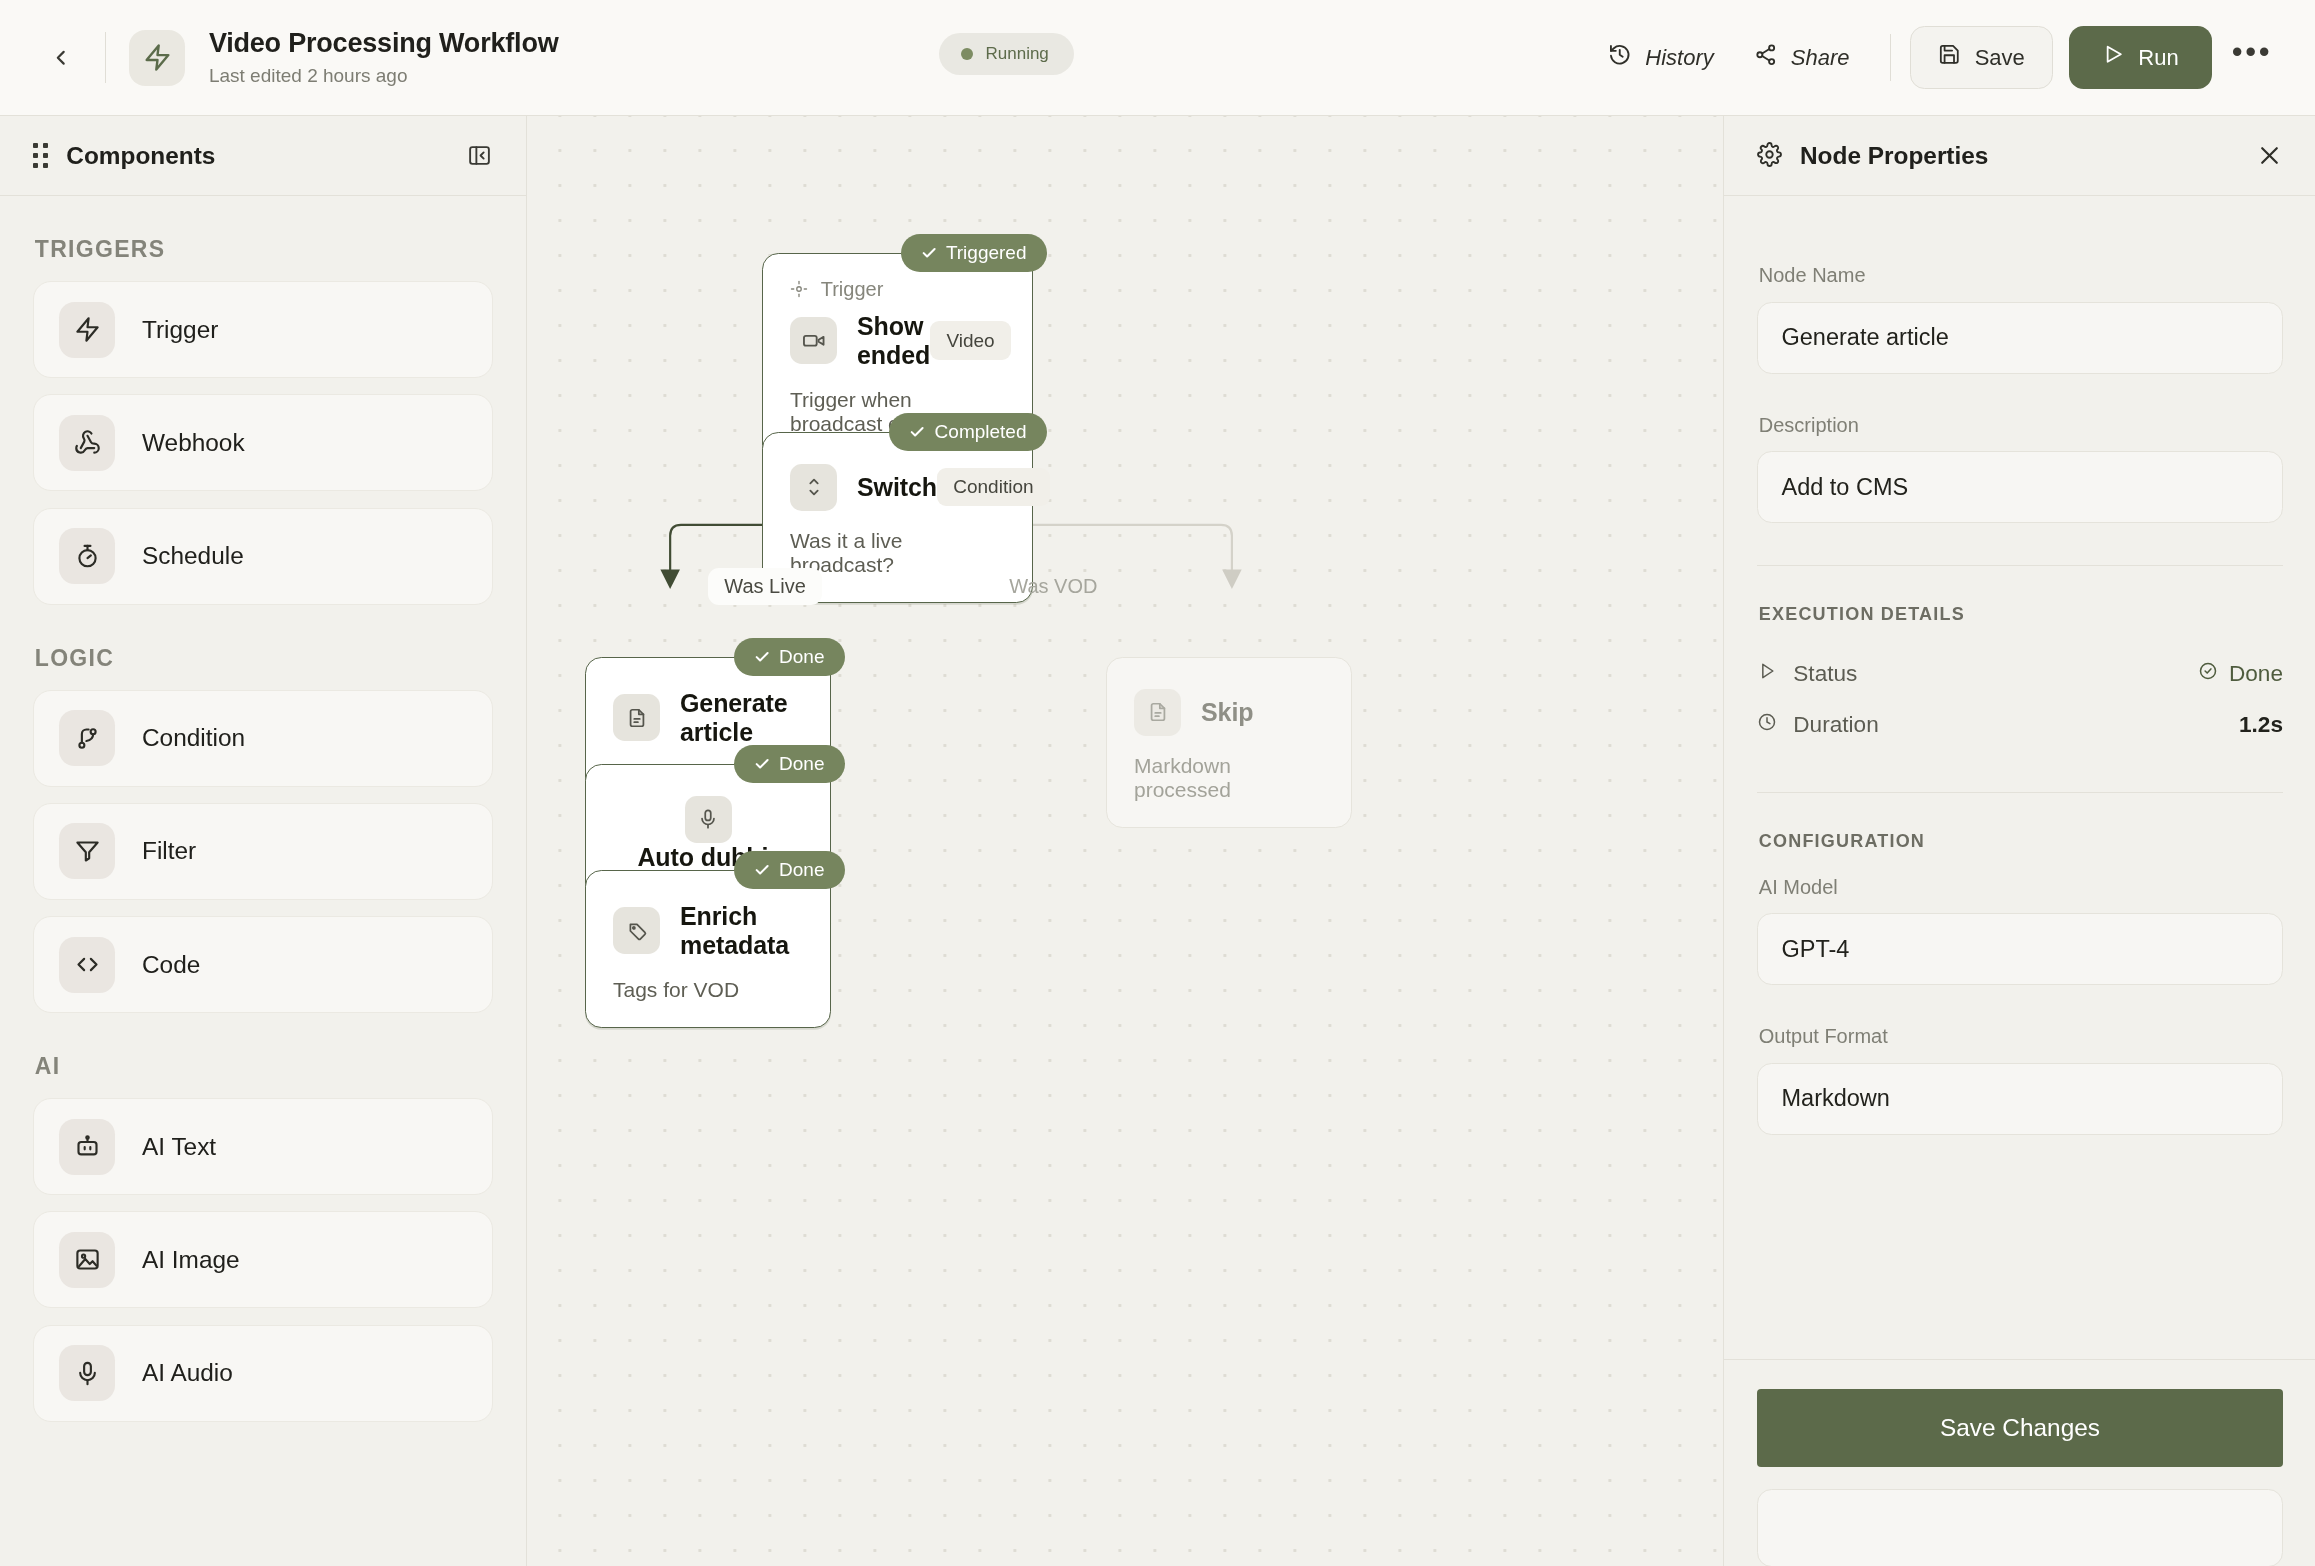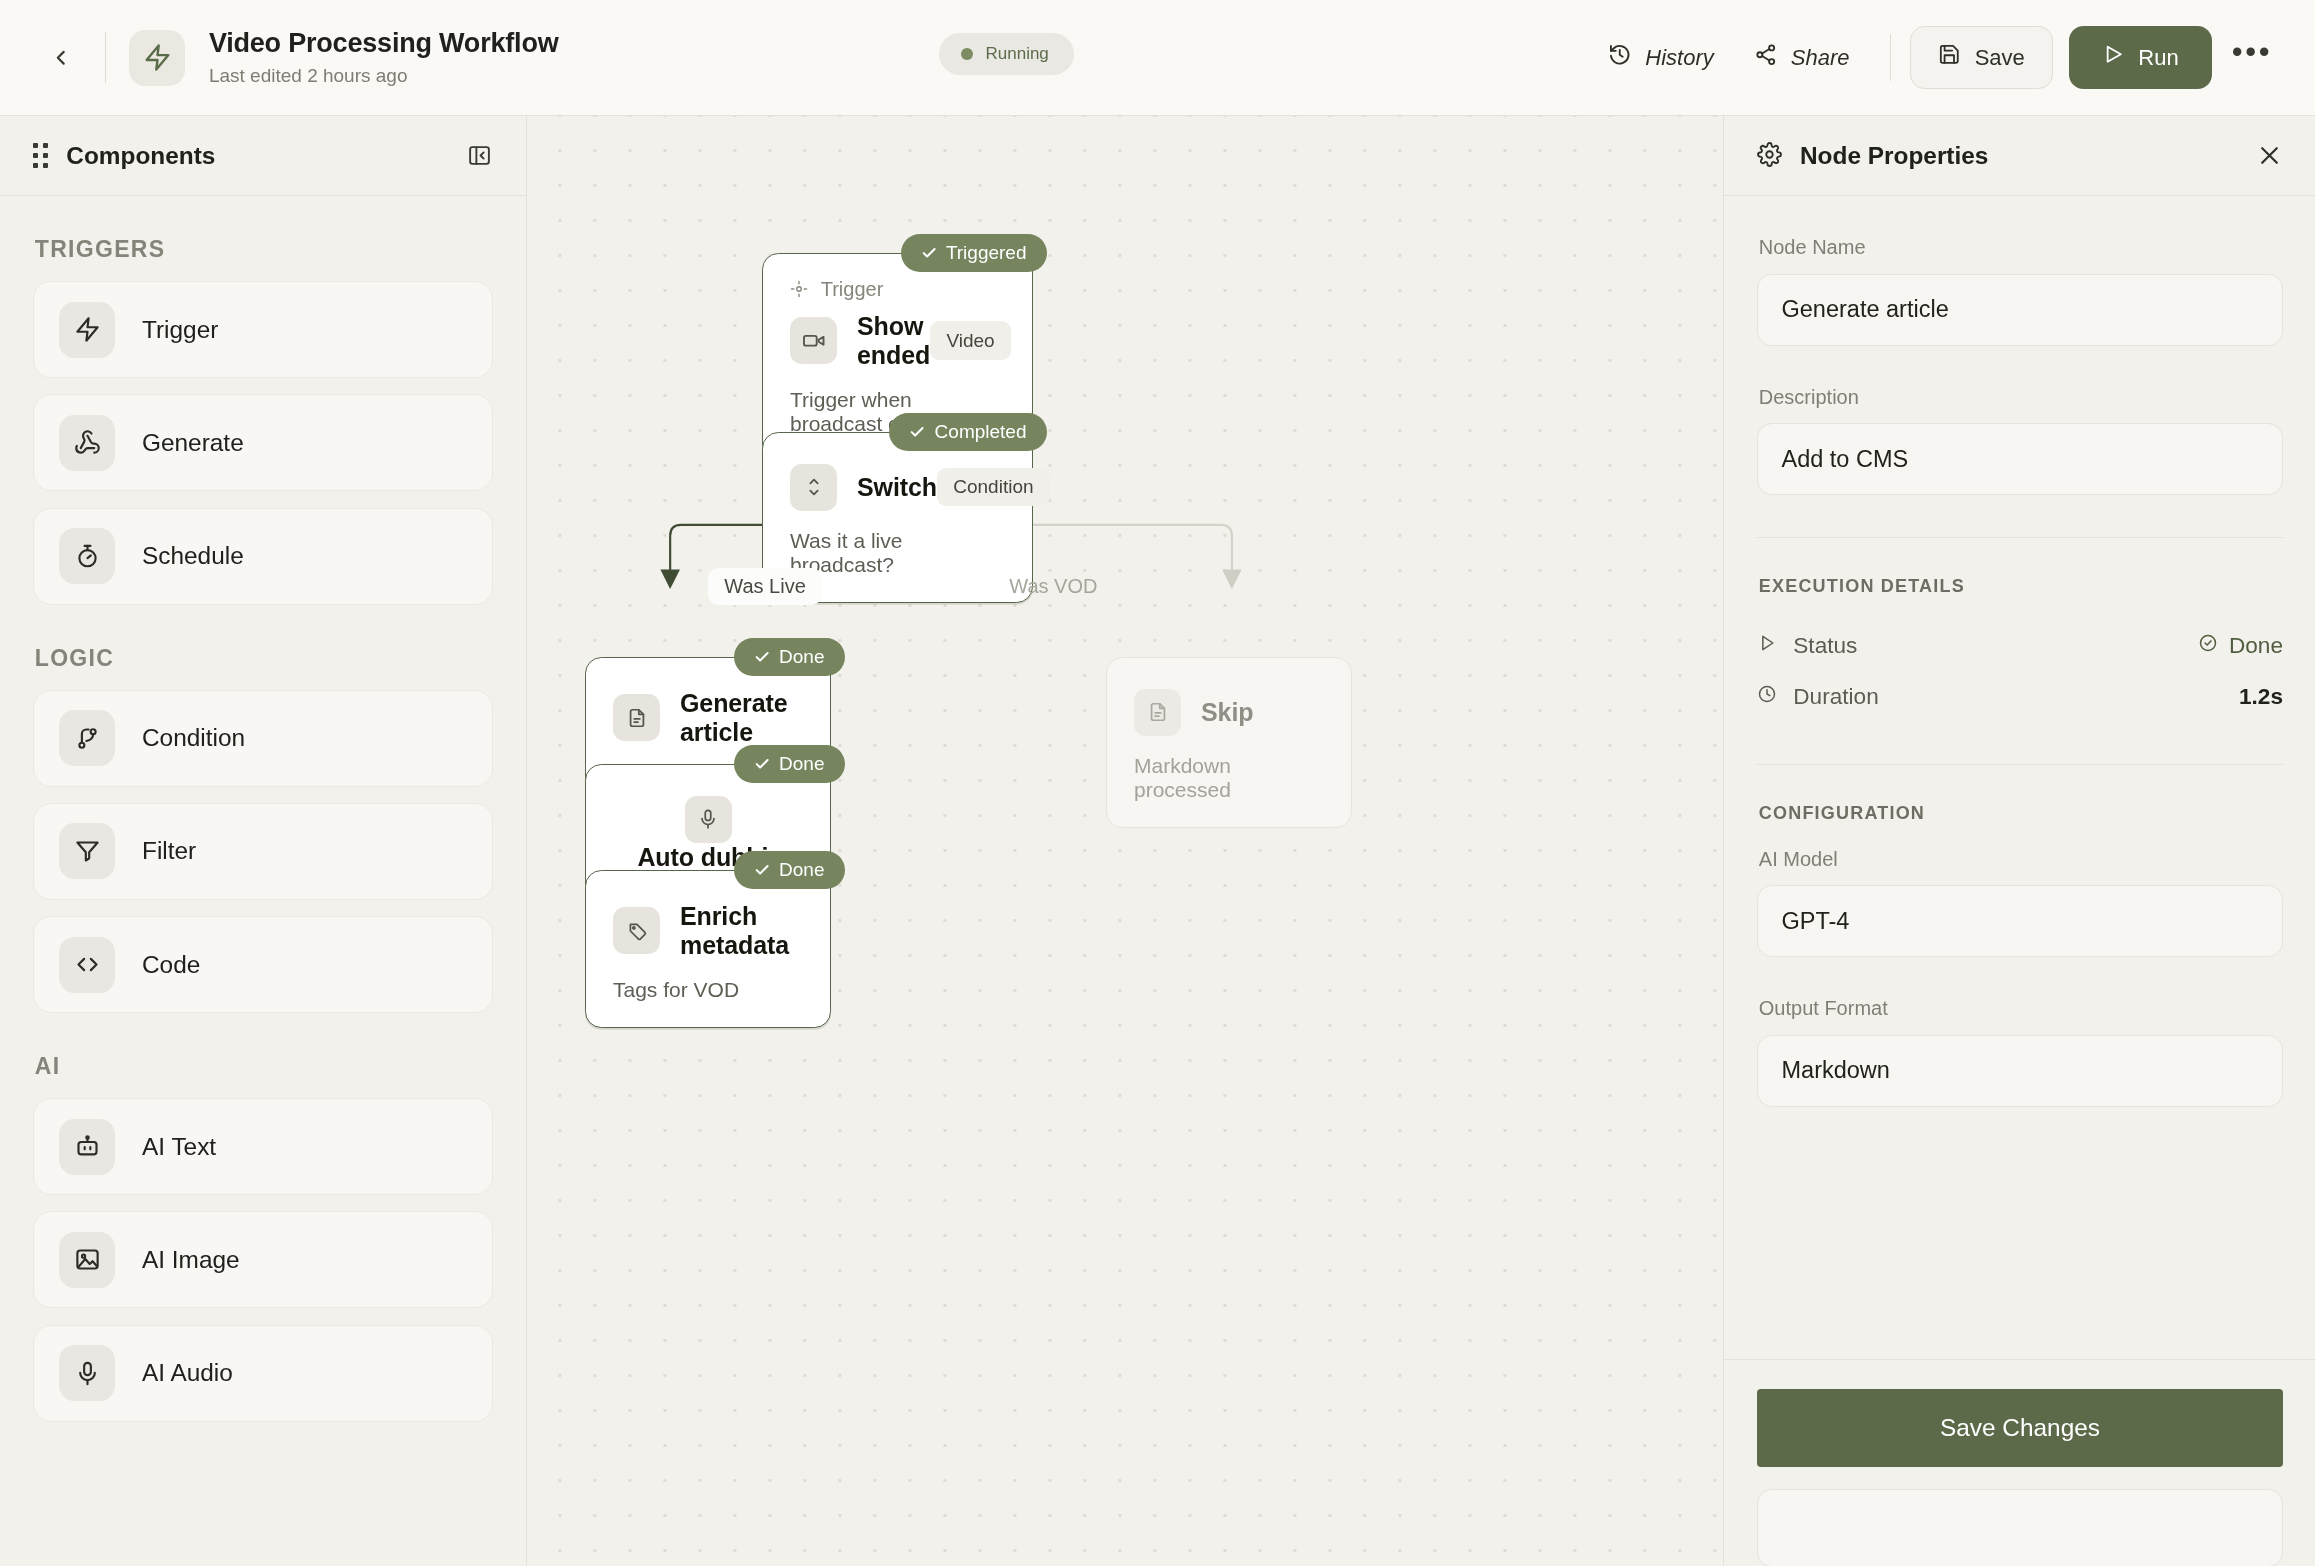--- a/index.html
+++ b/index.html
@@ -146,21 +146,21 @@
     position: absolute; background: #fcfcfa; border-radius: 11px;
     padding: 7.2px 16.3px; font-size: 20px; color: #4a4a42; white-space: nowrap;
   }
   .edge-label.dim { background: transparent; color: #a6a69d; }
 
   
   .panel {
     width: 593px; flex: 0 0 593px;
     background: #f2f1ec;
     border-left: 0.9px solid #e3e1d9;
-    display: flex; flex-direction: column; min-height: 0;
+    display: flex; flex-direction: column; min-height: 0; gap: 28px;
   }
   .panel-head {
     height: 80px; flex: 0 0 80px; display: flex; align-items: center;
     padding: 0 34px 0 33px; border-bottom: 0.9px solid #e3e1d9;
   }
   .panel-title { font-size: 24.4px; font-weight: 700; color: #20201c; margin-left: 18px; }
   .panel-close { margin-left: auto; color: #2f2f29; cursor: pointer; display:flex; }
   .panel-body { flex: 1 1 auto; padding: 0 33px; overflow: hidden; }
   .field-label { font-size: 20px; color: #7f7f75; margin: 40px 0 14.5px 1.8px; }
   .field-input {
@@ -295,21 +295,21 @@
           <span class="sb-label">Trigger</span>
         </div>
         <div class="sb-item">
           <span class="sb-ic">
             <svg width="27" height="27" viewBox="0 0 24 24" fill="none" stroke="currentColor" stroke-width="1.9" stroke-linecap="round" stroke-linejoin="round">
                 <path d="M18 16.98h-5.99c-1.1 0-1.95.94-2.48 1.9A4 4 0 0 1 2 17c.01-.7.2-1.4.57-2"></path>
                 <path d="m6 17 3.13-5.78c.53-.97.1-2.18-.5-3.1a4 4 0 1 1 6.89-4.06"></path>
                 <path d="m12 6 3.13 5.73C15.66 12.7 16.9 13 18 13a4 4 0 0 1 0 8"></path>
               </svg>
           </span>
-          <span class="sb-label">Generate</span>
+          <span class="sb-label">Webhook</span>
         </div>
         <div class="sb-item">
           <span class="sb-ic">
             <svg width="27" height="27" viewBox="0 0 24 24" fill="none" stroke="currentColor" stroke-width="1.9" stroke-linecap="round" stroke-linejoin="round">
                 <circle cx="12" cy="13.5" r="7.2"></circle>
                 <line x1="12" y1="13.5" x2="15" y2="11"></line>
                 <line x1="9.4" y1="2.6" x2="14.6" y2="2.6"></line>
                 <line x1="12" y1="2.6" x2="12" y2="6.3"></line>
               </svg>
           </span>

